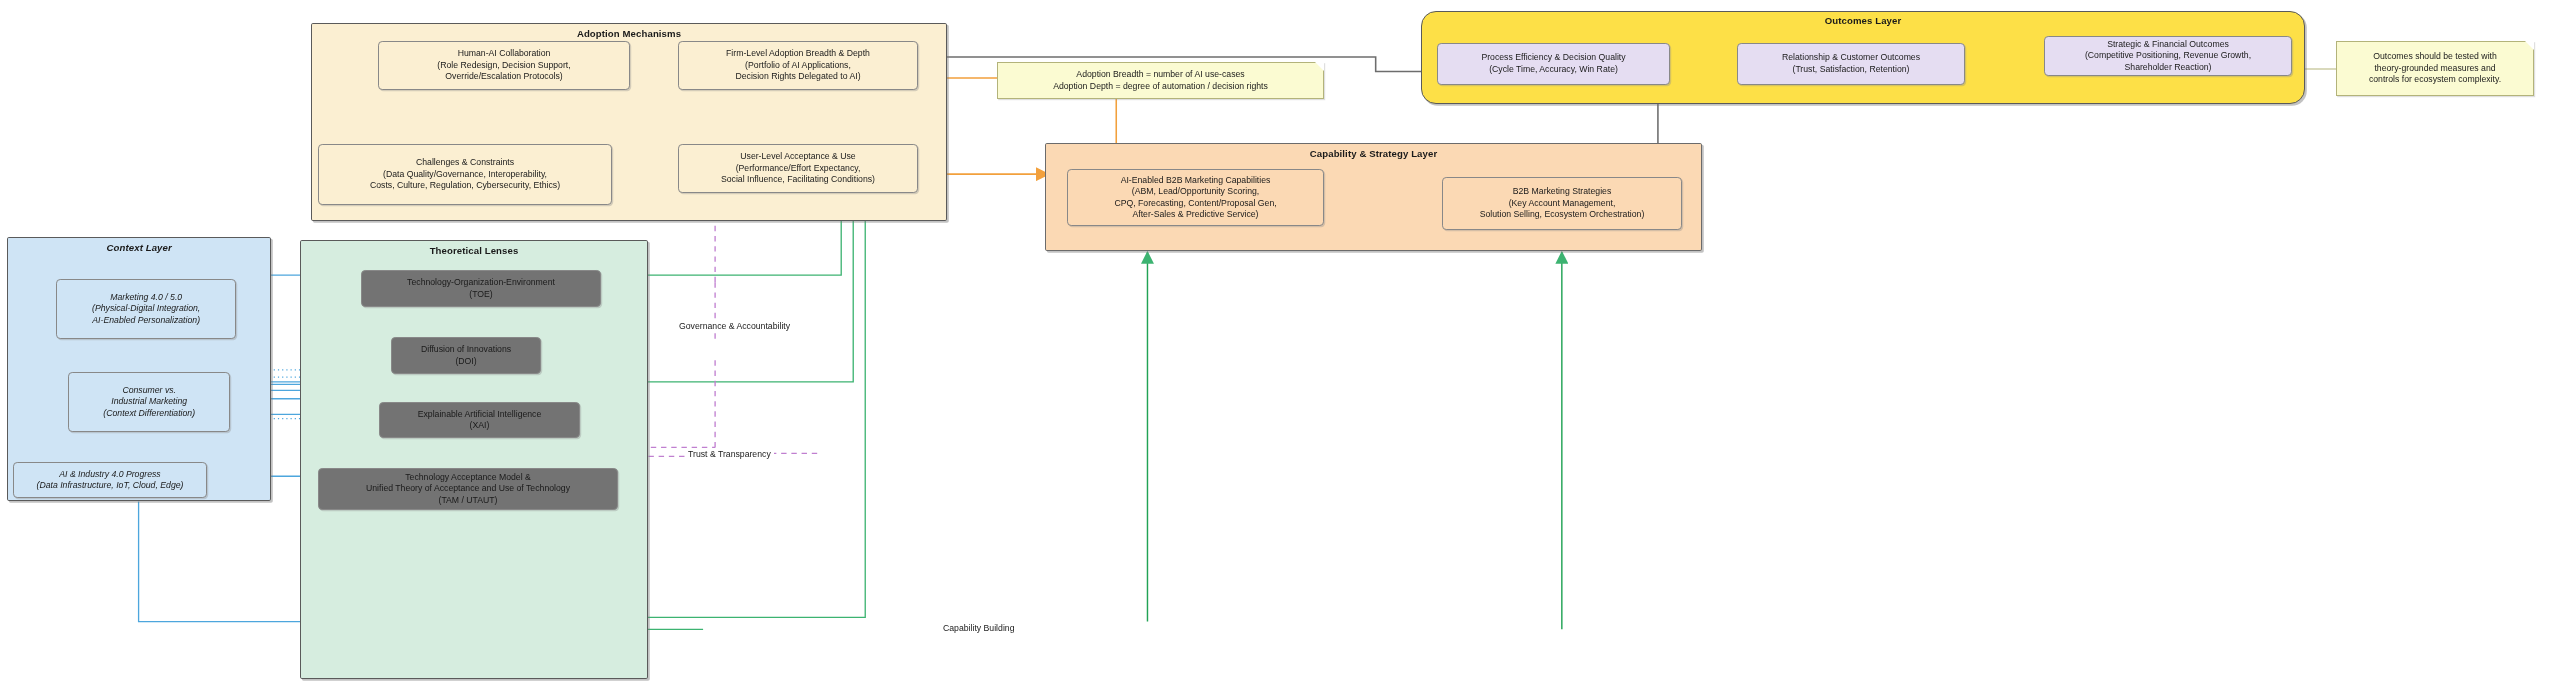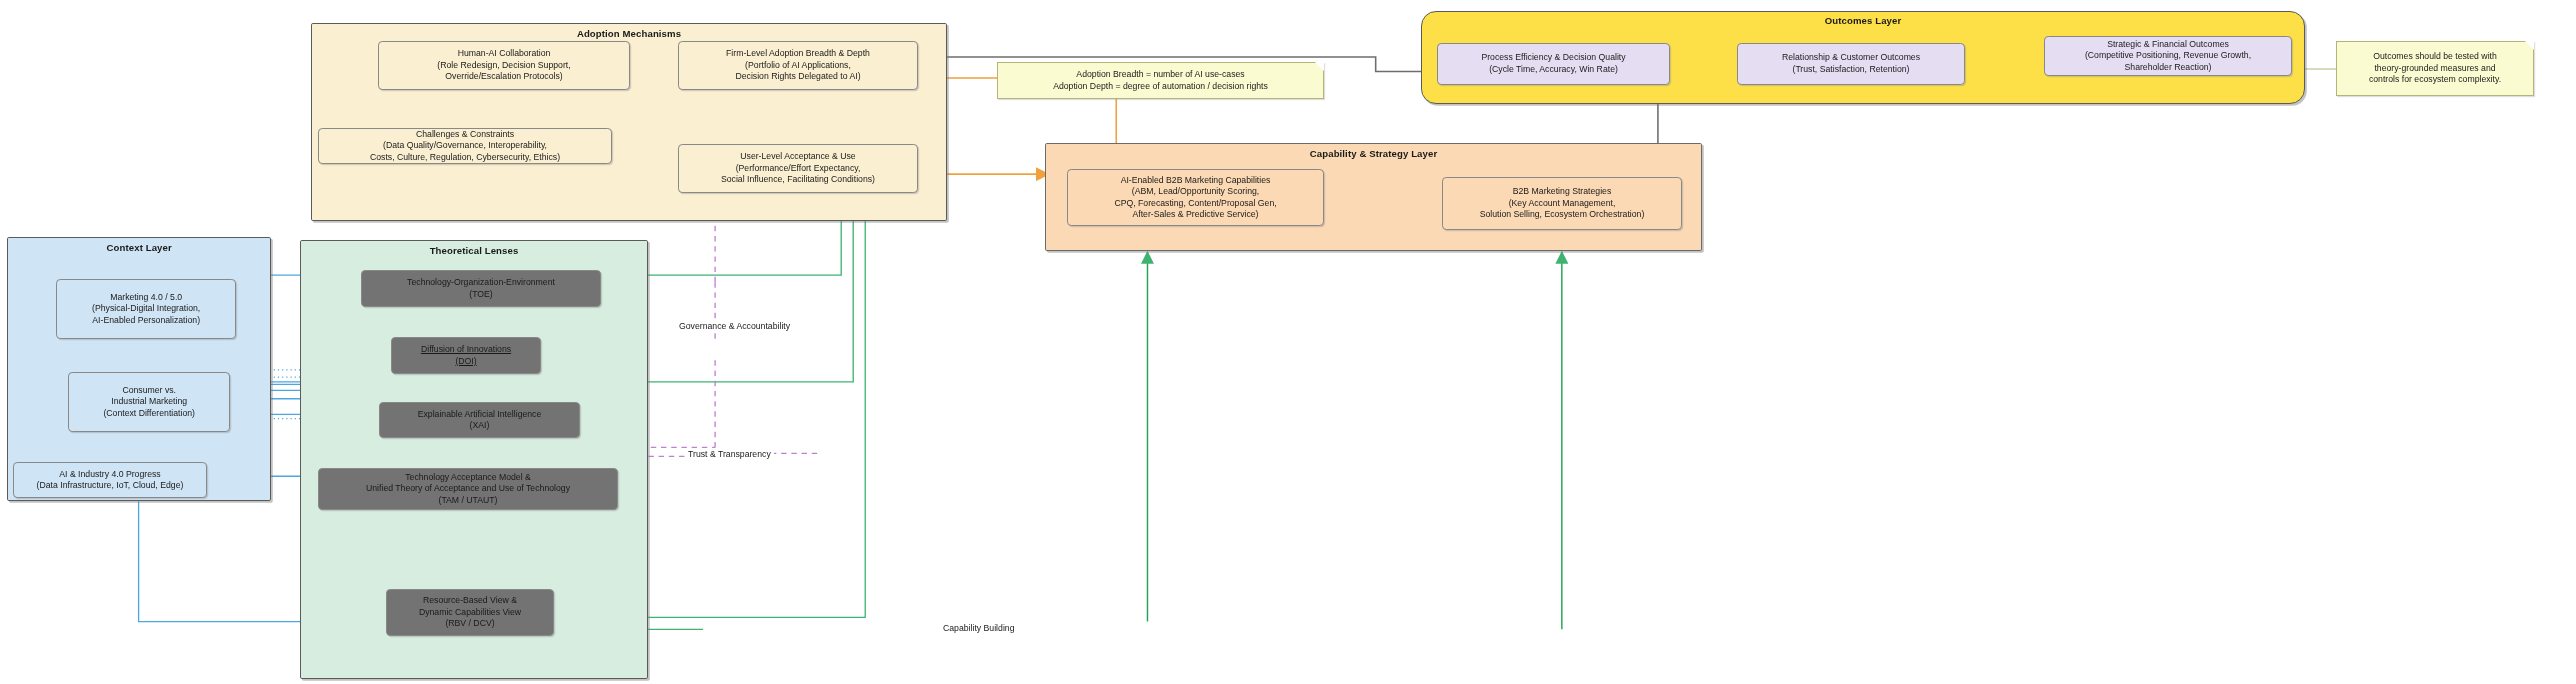--- a/index.html
+++ b/index.html
@@ -10,21 +10,21 @@
   .panel{position:absolute;box-sizing:border-box;border:1.2px solid #5a5a5a;border-radius:1.8px;
          box-shadow:1.8px 1.8px 0 rgba(120,120,120,.45);}
   .panel-title{position:absolute;left:0;right:0;top:3.6px;text-align:center;font-weight:bold;
                font-size:9.6px;color:#1a1a1a;letter-spacing:0.1px;}
 
   .node{position:absolute;box-sizing:border-box;border:0.9px solid #888;border-radius:4.2px;
         display:flex;align-items:center;justify-content:center;text-align:center;
         font-size:8.7px;line-height:1.32;color:#1a1a1a;padding:2.4px 3.6px;
         box-shadow:1.2px 1.2px 0 rgba(140,140,140,.35);white-space:pre-line;}
 
-  .p-context{background:#cfe4f5;}
+  .p-context{background:#cfe4f5;font-style:italic;}
   .p-context .node{background:#cfe4f5;margin-top:8px;}
   .p-lenses{background:#d6eddf;}
   .p-lenses .node{background:#737373;}
   .p-adopt{background:#fbefd2;}
   .p-adopt .node{background:#fbefd2;}
   .p-cap{background:#fbd9b4;border-color:#6b6b6b;}
   .p-cap .node{background:#fbd9b4;}
   .p-out{background:#fde047;border-radius:15px;}
   .p-out .node{background:#e5ddf2;}
 
@@ -136,41 +136,38 @@
 Industrial Marketing
 (Context Differentiation)</div>
     <div class="node" style="left:4.8px;top:216px;width:194px;height:36px;">AI &amp; Industry 4.0 Progress
 (Data Infrastructure, IoT, Cloud, Edge)</div>
   </div>
 
   <div class="panel p-lenses" style="left:300px;top:240px;width:348px;height:439px;">
     <div class="panel-title">Theoretical Lenses</div>
     <div class="node" style="left:60px;top:29px;width:240px;height:37px;">Technology-Organization-Environment
 (TOE)</div>
-    <div class="node" style="left:90px;top:96px;width:150px;height:37px;text-decoration:underline;">Diffusion of Innovations
+    <div class="node" style="left:90px;top:96px;width:150px;height:37px;">Diffusion of Innovations
 (DOI)</div>
     <div class="node" style="left:78px;top:161px;width:201px;height:36px;">Explainable Artificial Intelligence
 (XAI)</div>
     <div class="node" style="left:17px;top:227px;width:300px;height:42px;">Technology Acceptance Model &amp;
 Unified Theory of Acceptance and Use of Technology
 (TAM / UTAUT)</div>
-    <div class="node" style="left:85px;top:348px;width:168px;height:47px;">Resource-Based View &amp;
-Dynamic Capabilities View
-(RBV / DCV)</div>
   </div>
 
   <div class="panel p-adopt" style="left:311px;top:23px;width:636px;height:198px;">
     <div class="panel-title">Adoption Mechanisms</div>
     <div class="node" style="left:66px;top:17px;width:252px;height:49px;">Human-AI Collaboration
 (Role Redesign, Decision Support,
 Override/Escalation Protocols)</div>
     <div class="node" style="left:366px;top:17px;width:240px;height:49px;">Firm-Level Adoption Breadth &amp; Depth
 (Portfolio of AI Applications,
 Decision Rights Delegated to AI)</div>
-    <div class="node" style="left:6px;top:104px;width:294px;height:36px;">Challenges &amp; Constraints
+    <div class="node" style="left:6px;top:120px;width:294px;height:61px;">Challenges &amp; Constraints
 (Data Quality/Governance, Interoperability,
 Costs, Culture, Regulation, Cybersecurity, Ethics)</div>
     <div class="node" style="left:366px;top:120px;width:240px;height:49px;">User-Level Acceptance &amp; Use
 (Performance/Effort Expectancy,
 Social Influence, Facilitating Conditions)</div>
   </div>
 
   <div class="panel p-cap" style="left:1045px;top:143px;width:657px;height:108px;">
     <div class="panel-title">Capability &amp; Strategy Layer</div>
     <div class="node" style="left:21px;top:25px;width:257px;height:57px;">AI-Enabled B2B Marketing Capabilities

